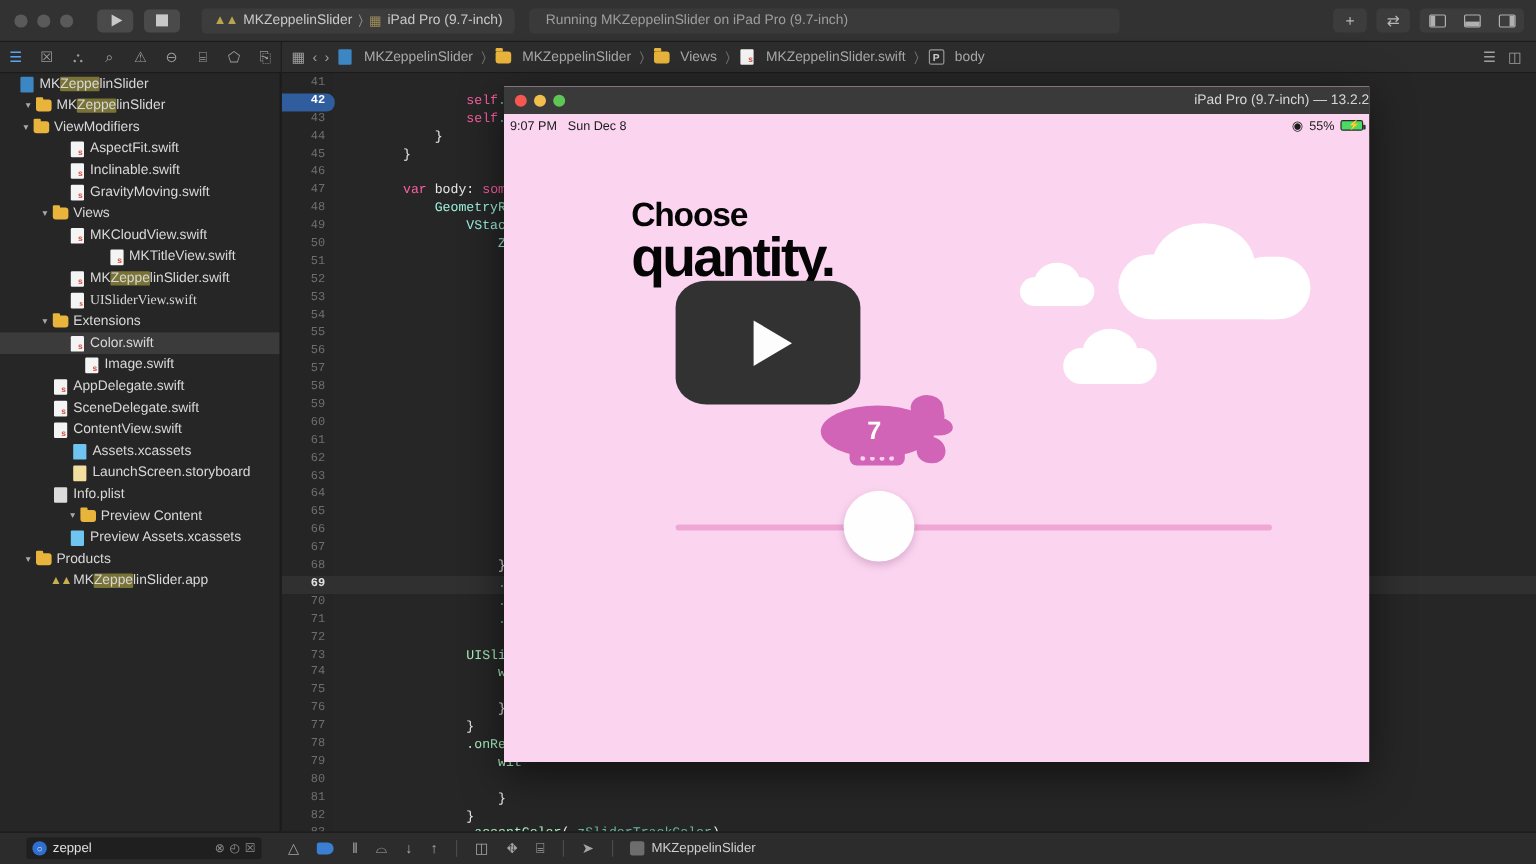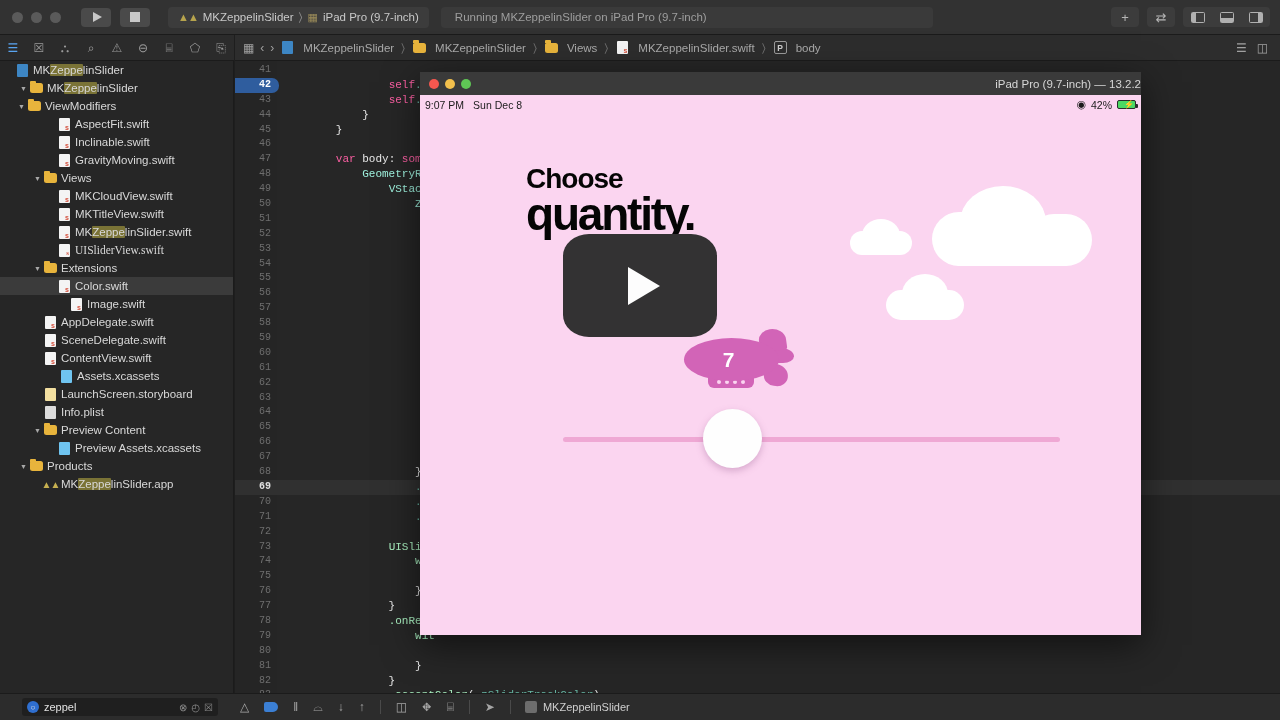--- a/index.html
+++ b/index.html
@@ -382,21 +382,21 @@
         </span>
         <span>Views</span>
       </div>
       <div class="row" style="padding-left: 46px;">
         <span class="tw"></span>
         <span class="ico">
           <span class="doc"></span>
         </span>
         <span>MKCloudView.swift</span>
       </div>
-      <div class="row" style="padding-left: 46px;">
+      <div class="row" style="padding-left: 46px; justify-content: center;">
         <span class="tw"></span>
         <span class="ico">
           <span class="doc"></span>
         </span>
         <span>MKTitleView.swift</span>
       </div>
       <div class="row" style="padding-left: 46px;">
         <span class="tw"></span>
         <span class="ico">
           <span class="doc"></span>
@@ -452,35 +452,35 @@
         </span>
         <span>ContentView.swift</span>
       </div>
       <div class="row" style="padding-left: 48px;">
         <span class="tw"></span>
         <span class="ico">
           <span class="doc xc"></span>
         </span>
         <span>Assets.xcassets</span>
       </div>
+      <div class="row" style="padding-left: 48px;">
+        <span class="tw"></span>
+        <span class="ico">
+          <span class="doc sb"></span>
+        </span>
+        <span>LaunchScreen.storyboard</span>
+      </div>
       <div class="row" style="padding-left: 32px;">
         <span class="tw"></span>
         <span class="ico">
-          <span class="doc sb"></span>
-        </span>
-        <span>LaunchScreen.storyboard</span>
-      </div>
-      <div class="row" style="padding-left: 32px;">
-        <span class="tw"></span>
-        <span class="ico">
           <span class="doc plist"></span>
         </span>
         <span>Info.plist</span>
       </div>
-      <div class="row" style="padding-left: 32px;">
+      <div class="row" style="padding-left: 32px; margin-left: 23px;">
         <span class="tw">▼</span>
         <span class="ico">
           <span class="fold"></span>
         </span>
         <span>Preview Content</span>
       </div>
       <div class="row" style="padding-left: 46px;">
         <span class="tw"></span>
         <span class="ico">
           <span class="doc xc"></span>
@@ -605,21 +605,21 @@
         <div class="sl y"></div>
         <div class="sl g"></div>
       </div>
       <div class="t">iPad Pro (9.7-inch) — 13.2.2</div>
     </div>
     <div class="sim-status">
       <span>9:07 PM</span>
       <span>Sun Dec 8</span>
       <span class="right">
         <span style="font-size:11px">◉</span>
-        <span>42%</span>
+        <span>55%</span>
         <span class="batt">
             <span class="bolt">⚡</span>
           </span>
       </span>
     </div>
 
     <div class="sim-canvas">
 
       <div class="cloud" style="left:512px;top:72px;width:160px;height:80px;">
         <i style="left:28px;top:0;width:86px;height:72px;"></i>

